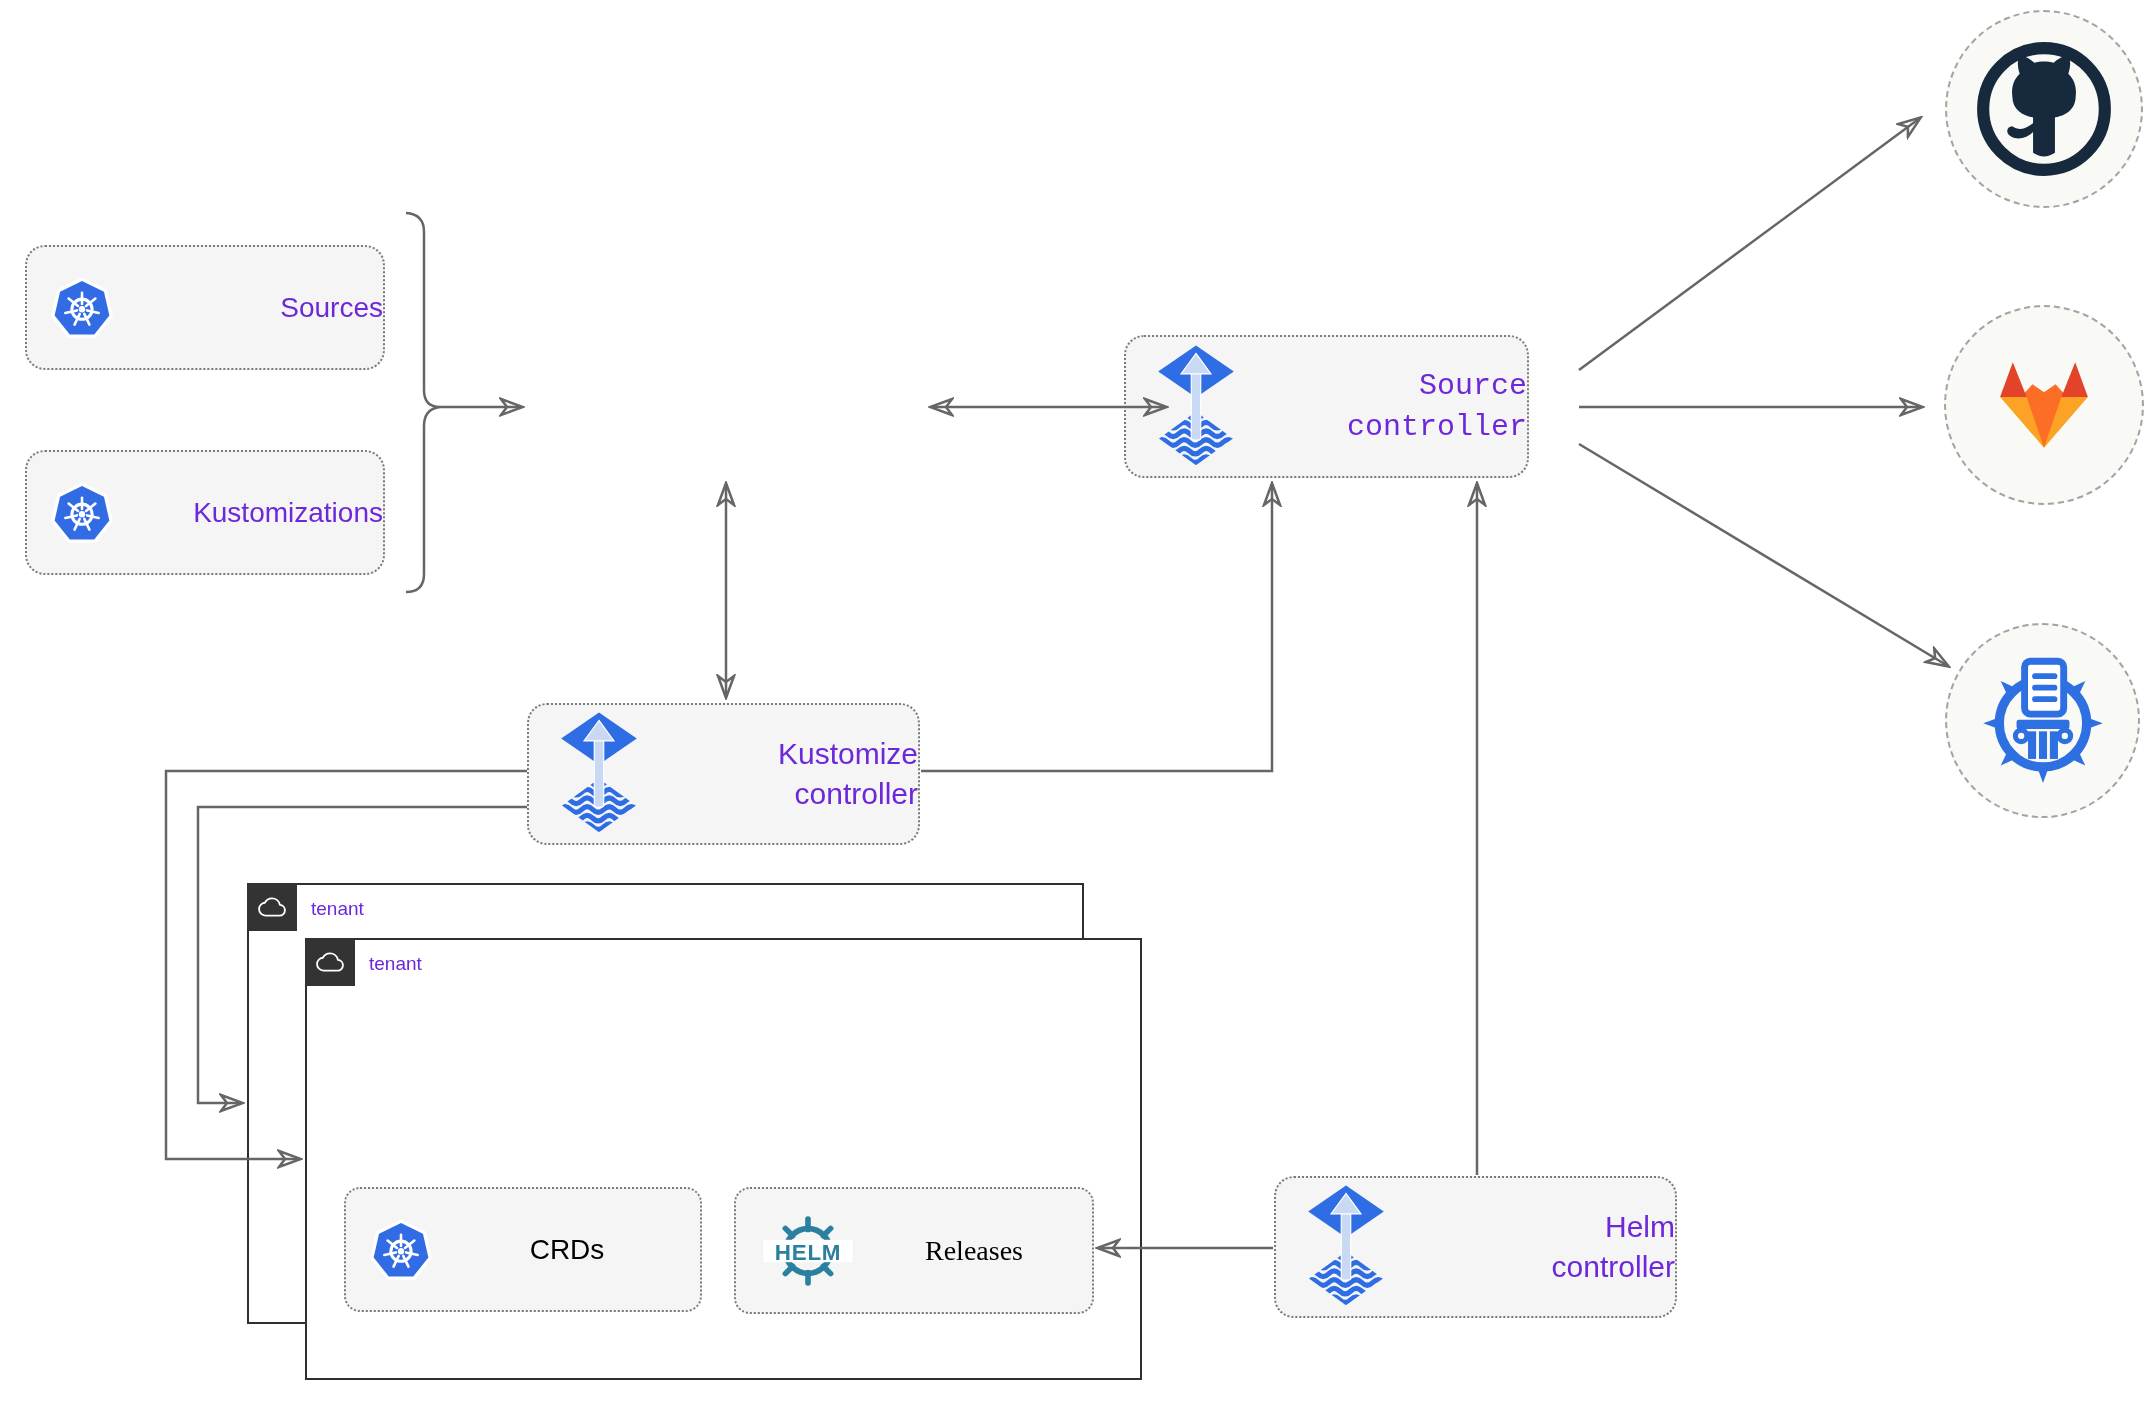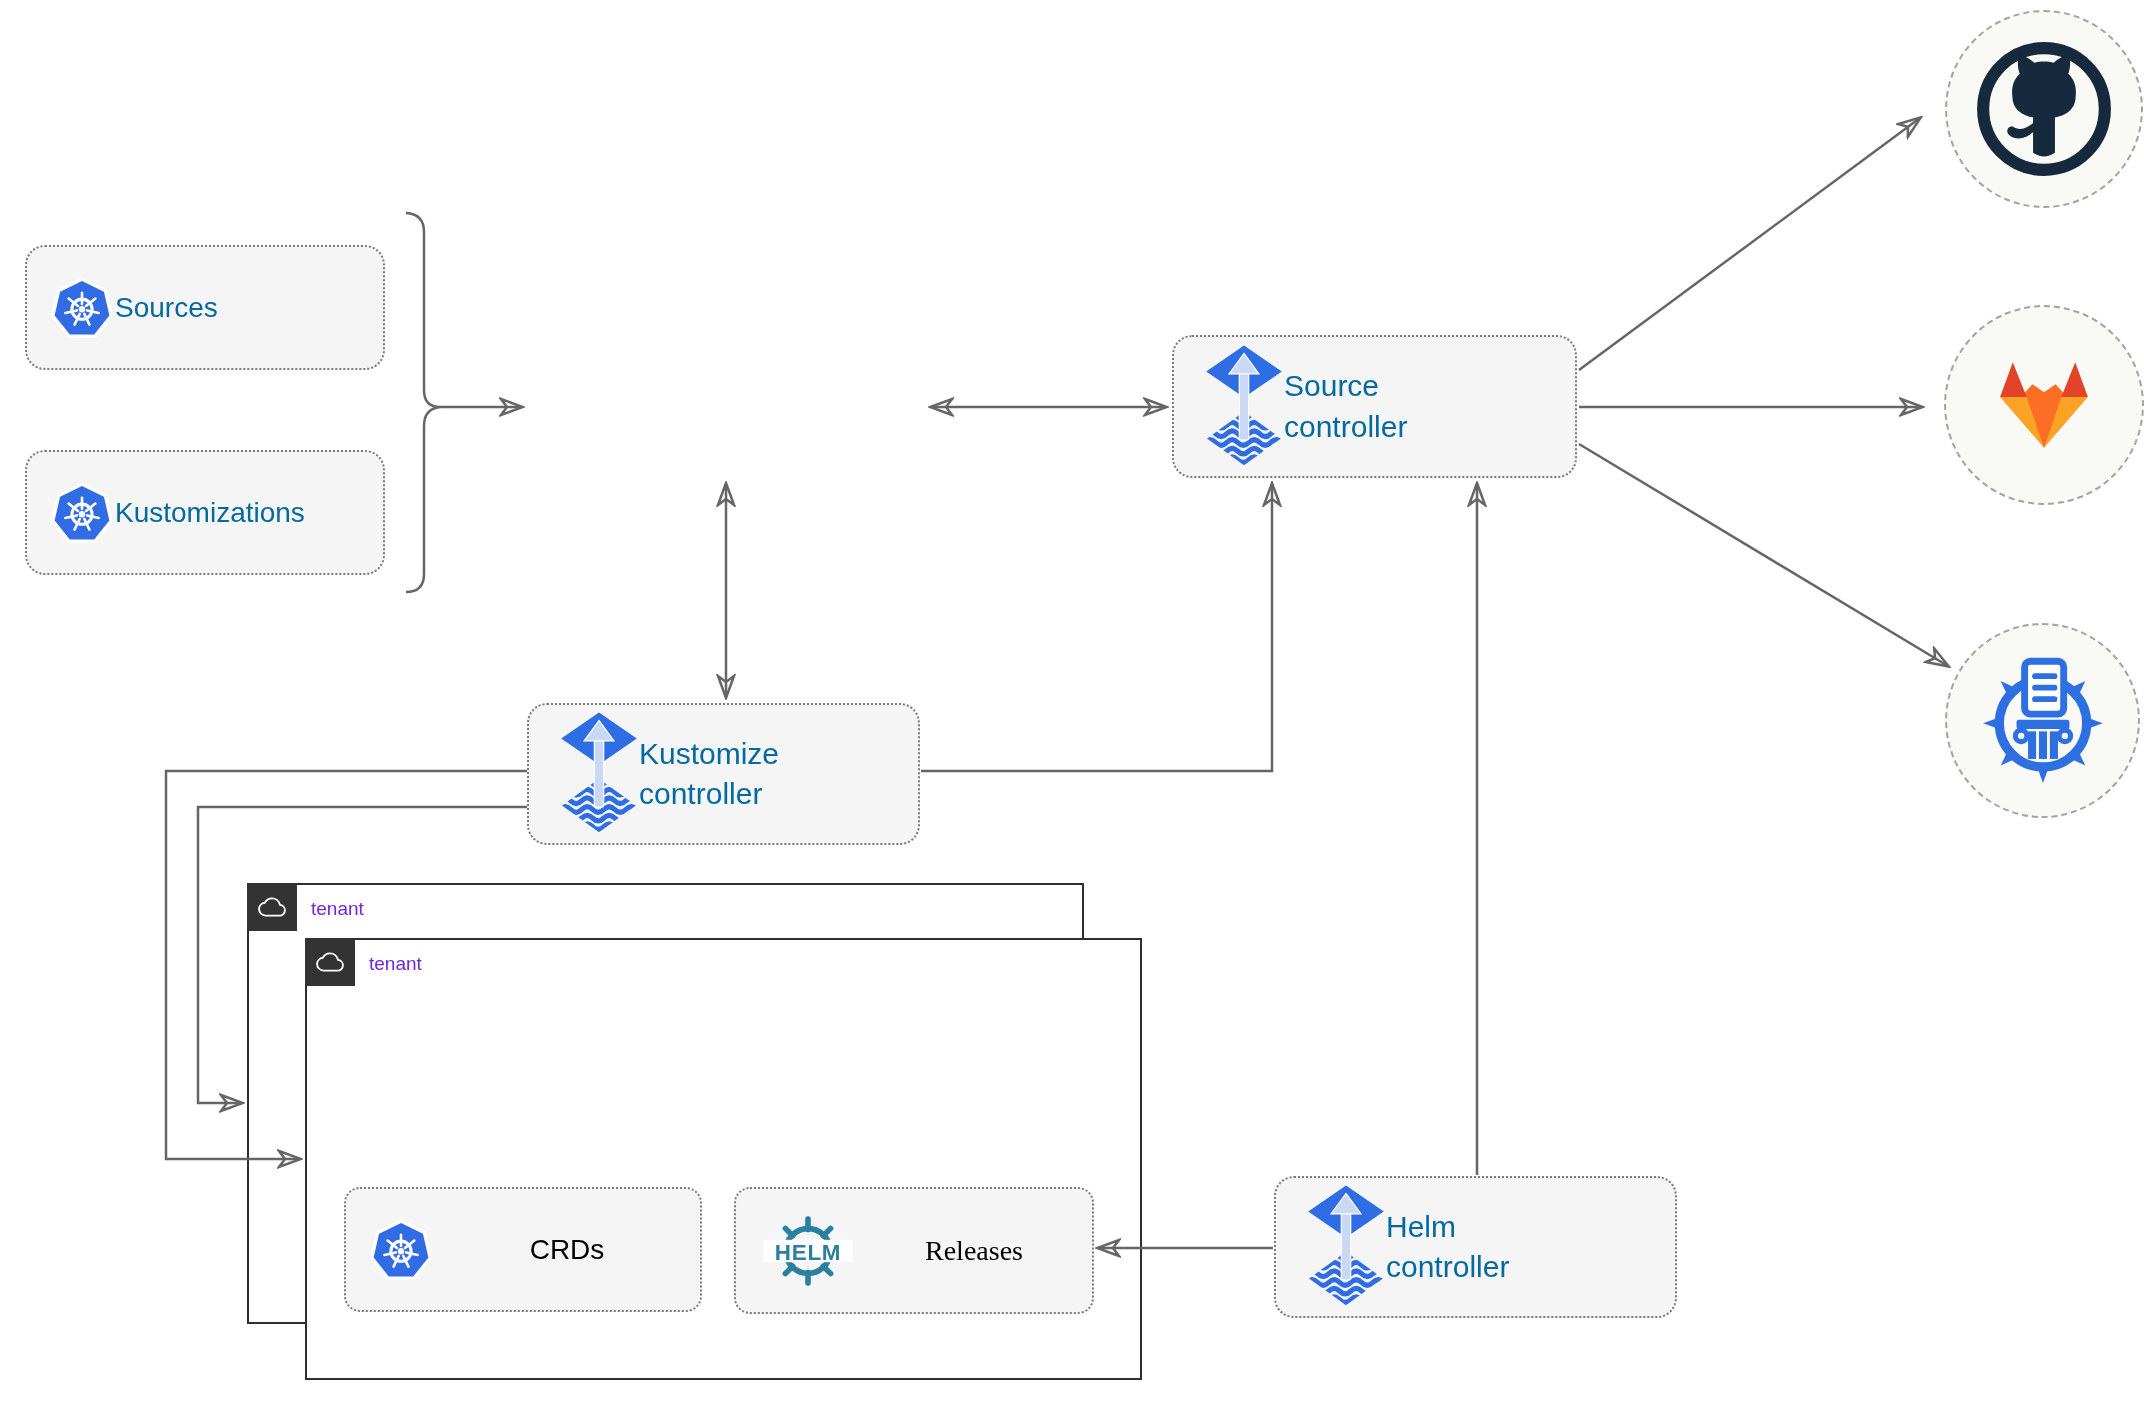--- a/index.html
+++ b/index.html
@@ -3,21 +3,21 @@
 <meta charset="utf-8">
 <style>
   html,body{margin:0;padding:0;background:#fff;}
   #canvas{position:relative;width:2144px;height:1407px;background:#fff;
           font-family:"Liberation Sans",sans-serif;overflow:hidden;}
 
   
   .node{position:absolute;background:var(--node_fill,#f5f5f5);
         border:2px dotted var(--node_border,#777);
         border-radius:20px;display:flex;align-items:center;z-index:4;box-sizing:border-box;}
-  .node .nlabel{flex:1;text-align:left;font-size:28px;color:#0369a1;
+  .node .nlabel{flex:1;text-align:right;font-size:28px;color:#6d28d9;
         white-space:pre-line;line-height:1.35;}
   .node.big .nlabel{font-size:30px;}
   .node .icon{flex:0 0 auto;}
   .icon{display:block;}
 
   .k8s-sm{width:66px;height:66px;margin-left:22px;}
   .k8s-lg{width:90px;height:90px;margin-left:28px;}
   .flux-ic{width:80px;height:126px;margin-left:30px;}
   .helm-ic{width:96px;height:76px;margin-left:24px;}
 
@@ -204,21 +204,21 @@
   </div>
 
   <div class="node" style="left:25px;top:450px;width:360px;height:125px;">
     <svg class="icon k8s-sm">
         <use href="#sym-k8s"></use>
       </svg>
     <span class="nlabel">Kustomizations</span>
   </div>
 
 
-  <div class="node big" style="left:1172px;top:335px;width:405px;height:143px;">
+  <div class="node big" style="left:1124px;top:335px;width:405px;height:143px;font-family:Liberation Mono, monospace;">
     <svg class="icon flux-ic">
         <use href="#sym-flux"></use>
       </svg>
     <span class="nlabel">Source
 controller</span>
   </div>
 
   <div class="node big" style="left:527px;top:703px;width:393px;height:142px;">
     <svg class="icon flux-ic">
         <use href="#sym-flux"></use>

